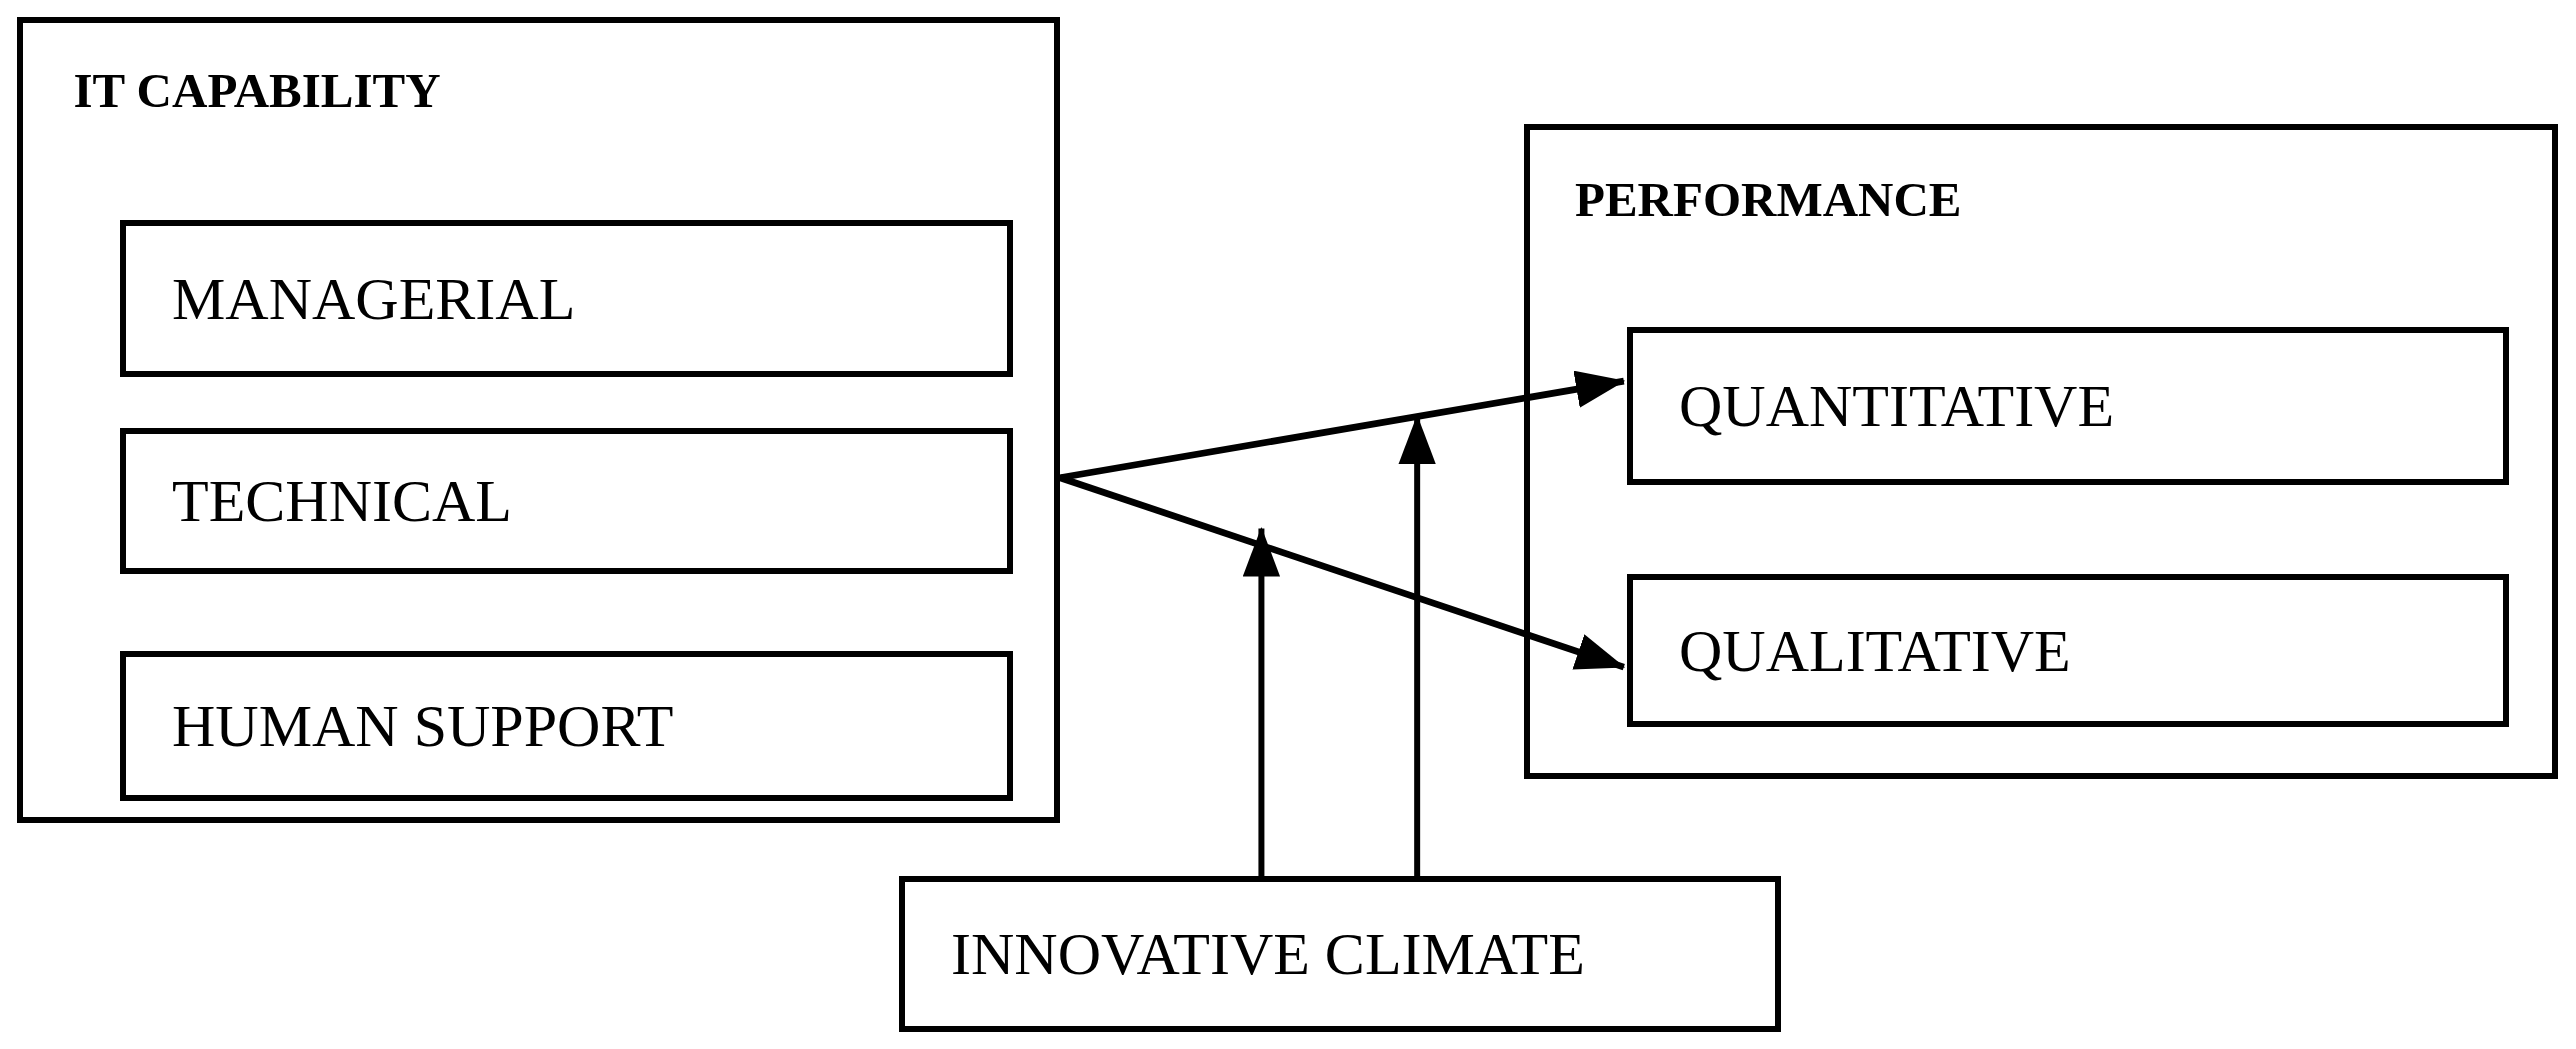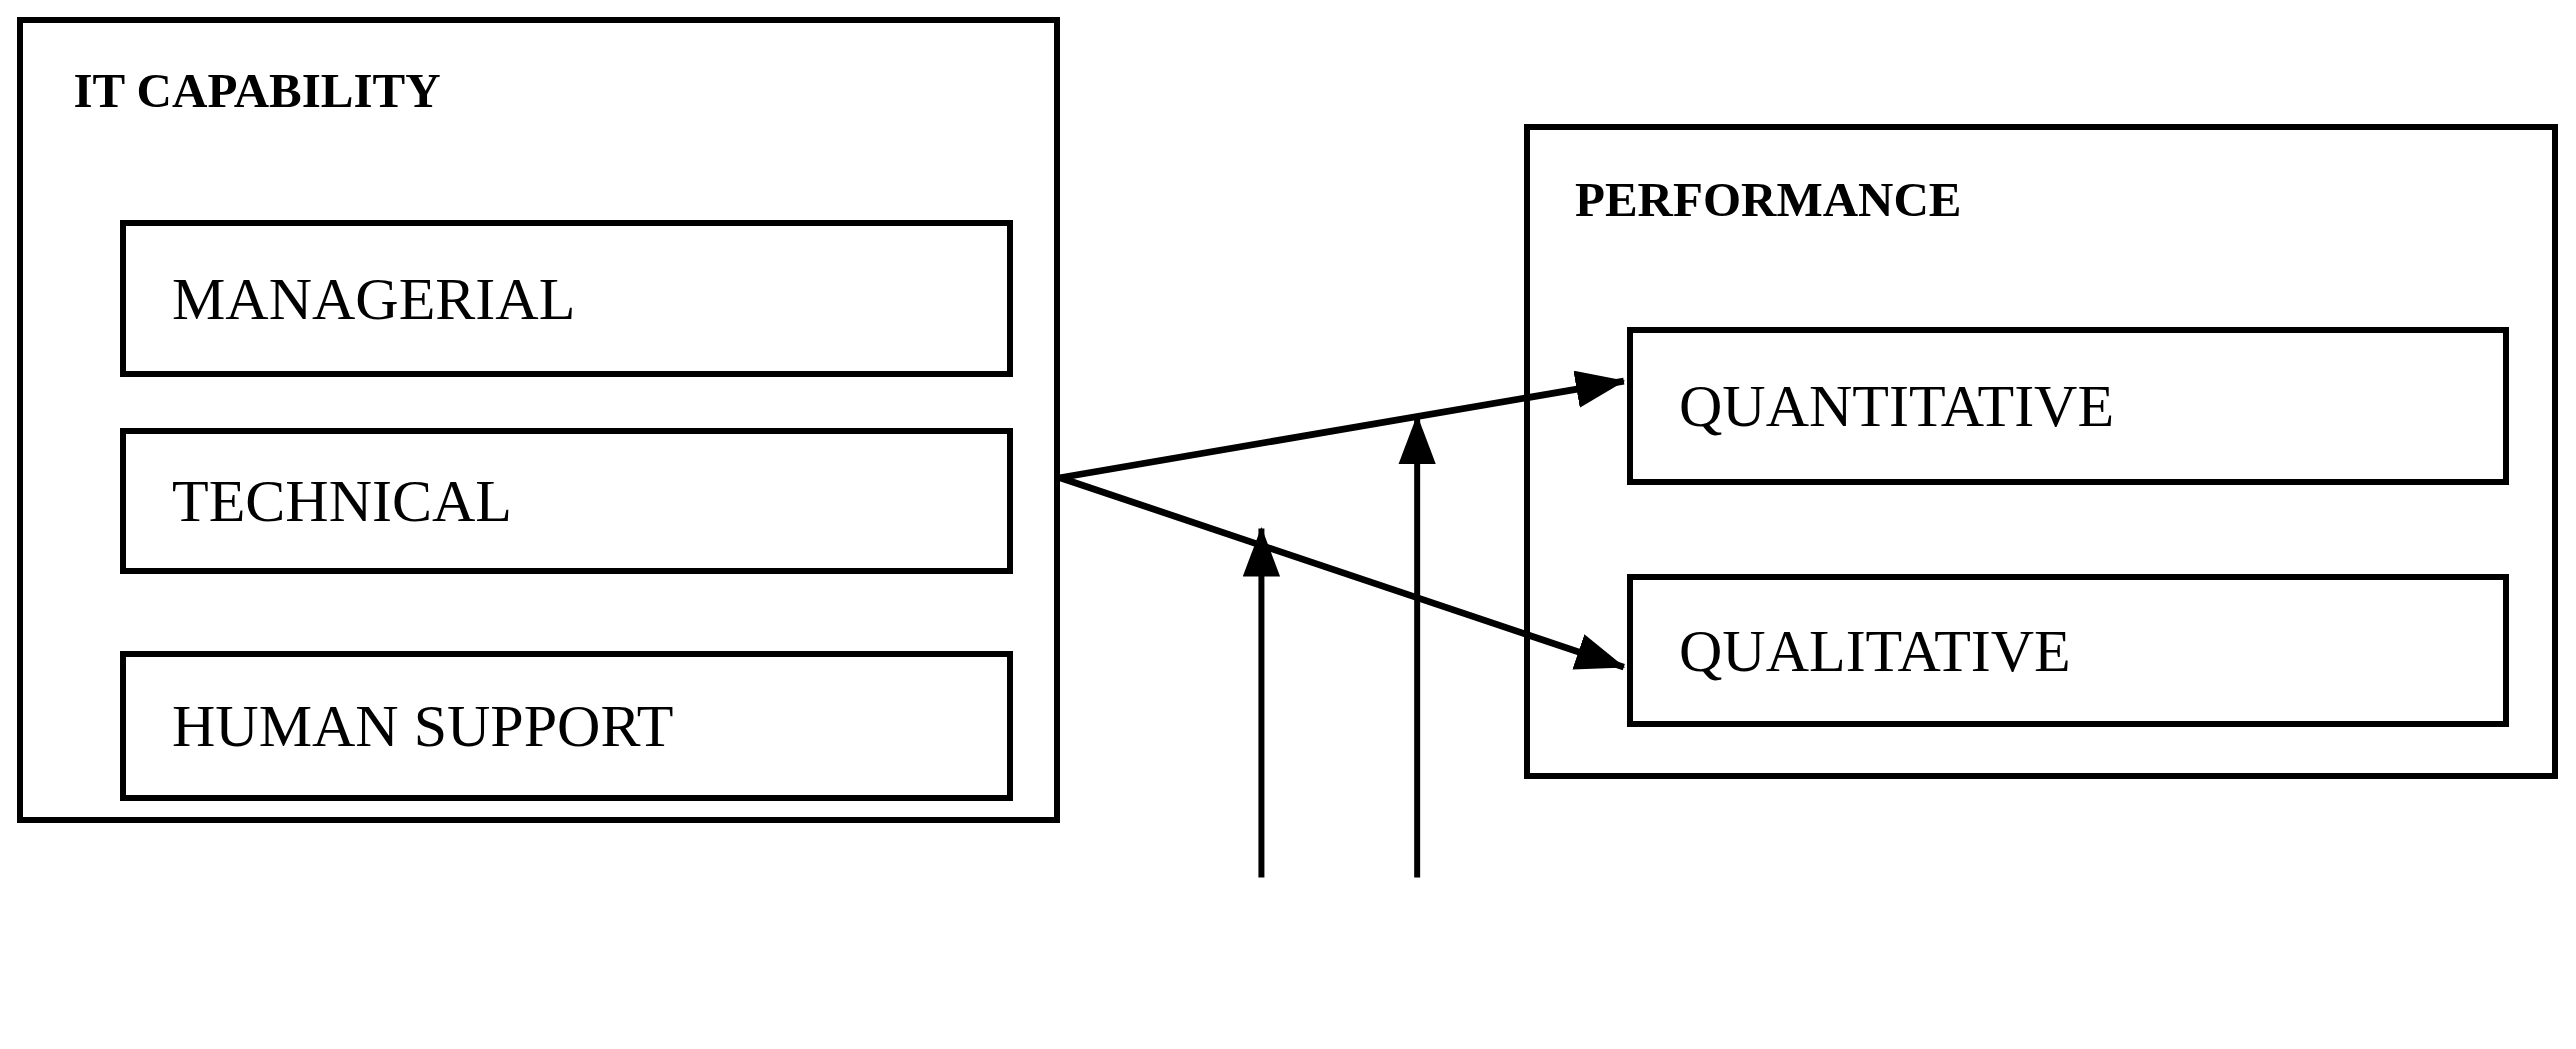--- a/index.html
+++ b/index.html
@@ -100,20 +100,23 @@
   </div>
 
   <div class="item-box box-qualitative">
     <span class="item-label">QUALITATIVE</span>
   </div>
 
   <div class="item-box box-quantitative">
     <span class="item-label">QUANTITATIVE</span>
   </div>
 
+  <div class="moderator-box">
+    <span class="item-label">INNOVATIVE CLIMATE</span>
+  </div>
 
   <svg class="arrows-layer" viewBox="0 0 3439 1401" xmlns="http://www.w3.org/2000/svg">
     <defs>
       <marker id="arrowhead" markerUnits="userSpaceOnUse" markerWidth="66" markerHeight="50" refX="64" refY="25" orient="auto">
         <path d="M0,0 L66,25 L0,50 Z" fill="#000000"></path>
       </marker>
     </defs>
 
     <line x1="1415" y1="638" x2="2168" y2="509" stroke="#000000" stroke-width="9" marker-end="url(#arrowhead)"></line>
 

